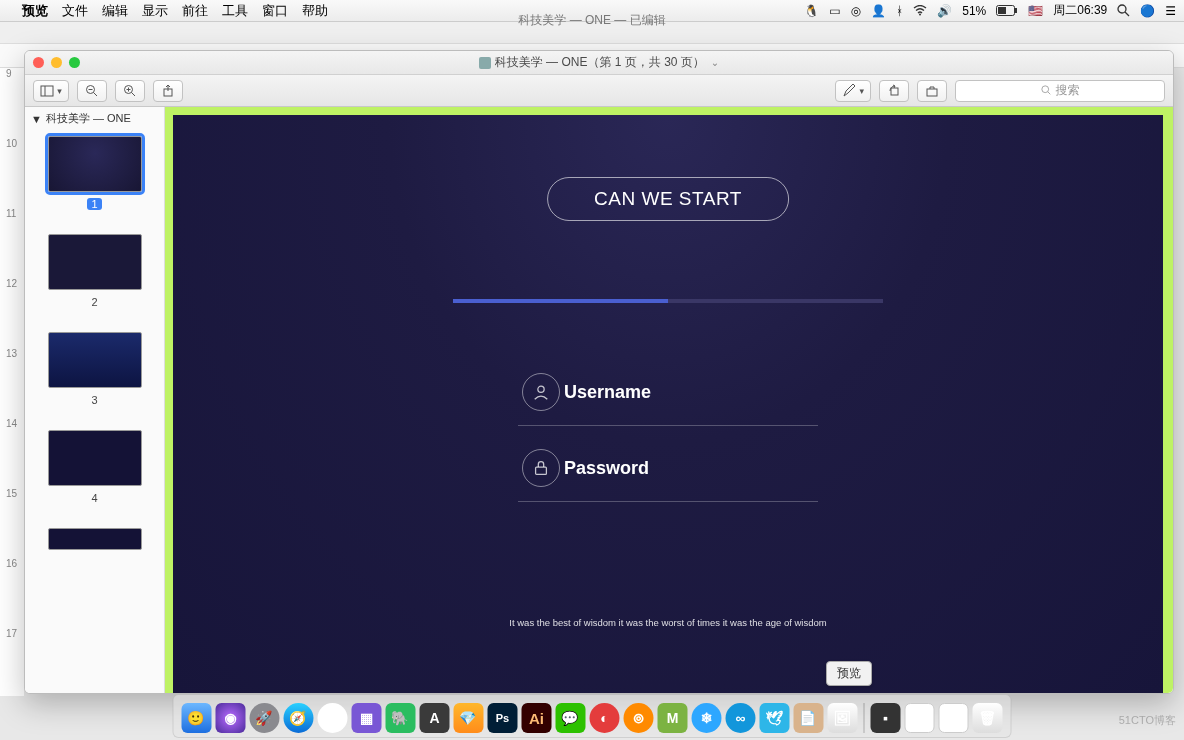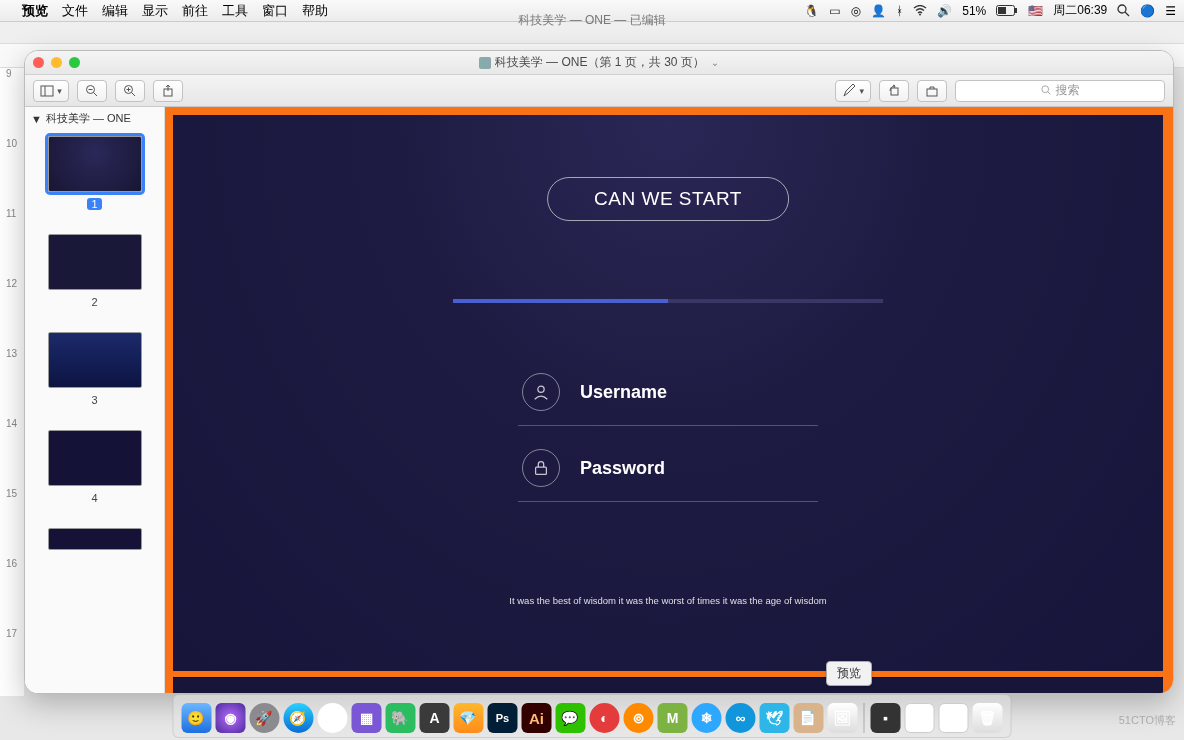--- a/index.html
+++ b/index.html
@@ -11,21 +11,21 @@
 .menubar .right { margin-left: auto; display: flex; gap: 10px; align-items: center; font-size: 12px; }
 .menubar .right span { display: inline-flex; align-items: center; }
 
 
 .bgwin-title { position: absolute; top: 22px; left: 0; right: 0; height: 22px; background: #efefef; display: flex; align-items: center; justify-content: center; font-size: 12px; color: #777; border-bottom: 1px solid #ddd; flex-direction: column; }
 .bgrow { position: absolute; top: 44px; left: 0; right: 0; height: 24px; background: #fafafa; border-bottom:1px solid #ddd; }
 .gutter { position: absolute; left: 0; top: 68px; width: 24px; bottom: 44px; background: #fff; font-size: 10px; color: #888; }
 .gutter div { height: 70px; padding-left: 6px; }
 
 
-.window { position: absolute; left: 24px; top: 50px; width: 1150px; height: 644px; background: #f6f6f6; border: 1px solid #bcbcbc; border-radius: 14px; box-shadow: 0 10px 30px rgba(0,0,0,.25); display: flex; flex-direction: column; overflow: hidden; }
+.window { position: absolute; left: 24px; top: 50px; width: 1150px; height: 644px; background: #f6f6f6; border: 1px solid #bcbcbc; border-radius: 6px; box-shadow: 0 10px 30px rgba(0,0,0,.25); display: flex; flex-direction: column; overflow: hidden; }
 
 .titlebar { height: 24px; display: flex; align-items: center; justify-content: center; background: linear-gradient(#f4f4f4,#e8e8e8); border-bottom: 1px solid #d0d0d0; position: relative; font-size: 12px; color: #4a4a4a; }
 .traffic { position: absolute; left: 8px; top: 6px; display: flex; gap: 7px; }
 .dot { width: 11px; height: 11px; border-radius: 50%; }
 .dot.r{background:#ff5f57}.dot.y{background:#ffbd2e}.dot.g{background:#28c940}
 .titlebar .doc-icon { width: 12px; height: 12px; background: #8aa; border-radius: 2px; margin-right: 4px; display:inline-block; }
 .titlebar .caret { margin-left: 6px; font-size: 10px; color: #888; }
 
 .toolbar { height: 32px; background: linear-gradient(#f4f4f4,#e6e6e6); border-bottom: 1px solid #c8c8c8; display: flex; align-items: center; padding: 0 8px; gap: 8px; }
 .tbtn { height: 22px; min-width: 30px; padding: 0 6px; background: linear-gradient(#fff,#f1f1f1); border: 1px solid #c2c2c2; border-radius: 4px; display: flex; align-items: center; justify-content: center; font-size: 12px; color: #555; }
@@ -43,26 +43,26 @@
 .thumb.sel { outline: 3px solid #3b82f6; }
 .pg { margin-top: 6px; font-size: 11px; color: #444; }
 .pg.sel { background:#3b82f6; color:#fff; padding:0 4px; border-radius:3px; }
 .t1 { background: radial-gradient(circle at 50% 30%, #2a2858, #181634); }
 .t2 { background: #1a1838; }
 .t3 { background: linear-gradient(#1b2a6b,#0d1442); }
 .t4 { background: #141236; }
 .t5 { background: #141236; }
 
 
-.canvas { flex: 1; background: #f97316; padding: 8px 10px 0 8px; overflow: hidden; display:flex; flex-direction:column; }
+.canvas { flex: 1; background: #bef264; padding: 8px 10px 0 8px; overflow: hidden; display:flex; flex-direction:row; }
 .slide { flex: 1; background: radial-gradient(ellipse at 50% 0%, #2a2756 0%, #1e1b42 40%, #17153a 100%); position: relative; color: #fff; }
 .cta { position: absolute; top: 62px; left: 50%; transform: translateX(-50%); border: 1px solid rgba(255,255,255,.6); border-radius: 26px; padding: 10px 46px; font-size: 19px; letter-spacing: .5px; }
 .progress { position: absolute; top: 184px; left: 50%; transform: translateX(-50%); width: 430px; height: 4px; background: #3a3766; }
 .progress .fill { width: 50%; height: 100%; background: #4a5fd0; }
-.formrow { position: absolute; left: 50%; transform: translateX(-50%); width: 300px; display: flex; align-items: center; gap: 20px; border-bottom: 1px solid rgba(255,255,255,.25); padding: 0 4px 14px; }
+.formrow { position: absolute; left: 50%; transform: translateX(-50%); width: 300px; display: flex; align-items: center; gap: 4px; border-bottom: 1px solid rgba(255,255,255,.25); padding: 0 4px 14px; }
 .formrow.one { top: 258px; }
 .formrow.two { top: 334px; }
 .ficon { width: 38px; height: 38px; border: 1px solid rgba(255,255,255,.45); border-radius: 50%; display: flex; align-items: center; justify-content: center; }
 .ficon svg { width: 18px; height: 18px; stroke: rgba(255,255,255,.75); fill: none; stroke-width: 1.4; }
 .flabel { font-size: 18px; font-weight: 600; }
 .quote { position: absolute; bottom: 64px; left: 50%; transform: translateX(-50%); font-size: 9.5px; text-align: center; line-height: 1.4; color: rgba(255,255,255,.85); width: 420px; }
 .strip { height: 16px; background: #17153a; margin-top:6px; border-top:1px solid #000; }
 
 
 .tooltip { position: absolute; bottom: 54px; right: 312px; background: #f2f2f2; border: 1px solid #aaa; border-radius: 4px; padding: 3px 10px; font-size: 12px; color: #333; box-shadow: 0 1px 3px rgba(0,0,0,.2); }

